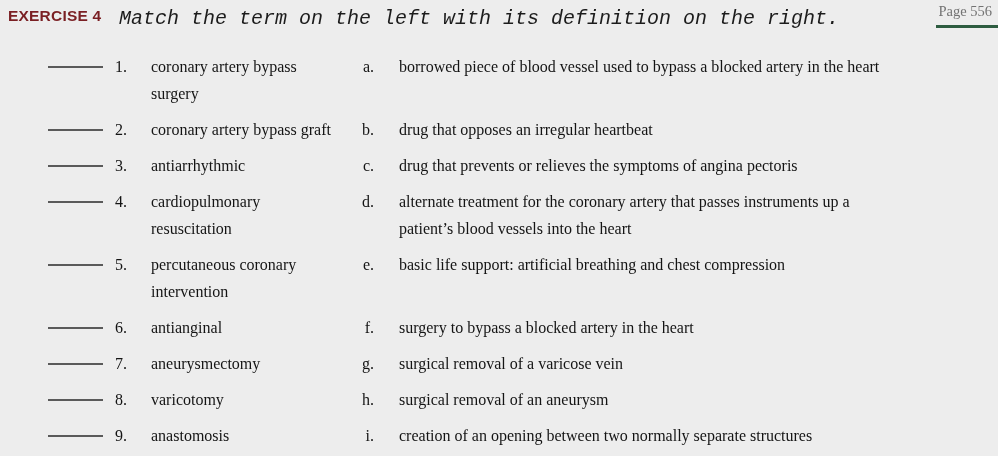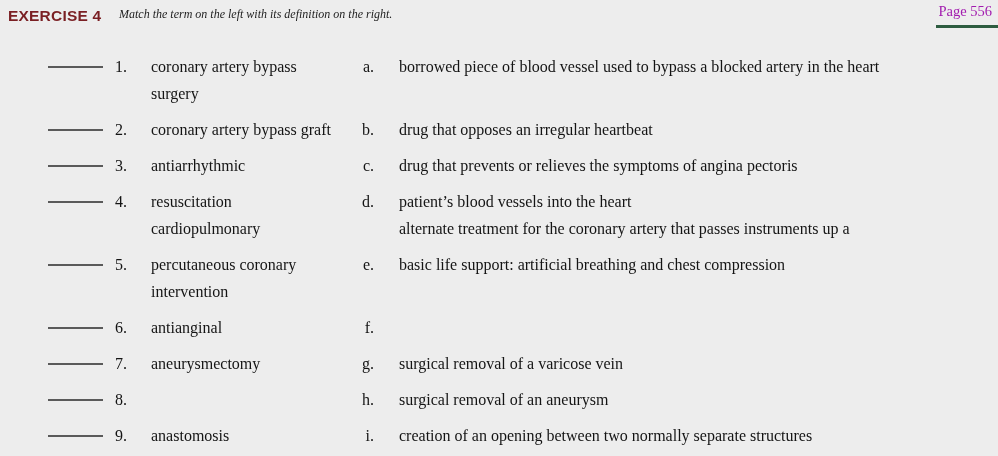--- a/index.html
+++ b/index.html
@@ -22,27 +22,27 @@
   
   .header { position: relative; height: 53px; }
   .exercise-label {
     position: absolute; left: 8px; top: 7px;
     font-family: "Liberation Sans", sans-serif;
     font-weight: 700; font-size: 15.5px; letter-spacing: 0.2px;
     color: var(--accent-maroon);
   }
   .instruction {
     position: absolute; left: 119px; top: 7px;
-    font-family: Liberation Serif, serif;
-    font-style: italic; font-size: 12px; color: #1c1c1c;
+    font-family: Liberation Mono, monospace;
+    font-style: italic; font-size: 20px; color: #1c1c1c;
   }
   .page-ref {
     position: absolute; right: 6px; top: 3px;
     font-family: "Liberation Serif", serif;
-    font-size: 14.5px; color: #a21caf;
+    font-size: 14.5px; color: #737373;
   }
   .green-rule {
     position: absolute; right: 0; top: 25px;
     width: 62px; height: 3px;
     background: var(--accent-green);
   }
 
   
   .rows { padding: 0; }
   .match-row {
@@ -150,29 +150,29 @@
           <span></span>
         </span>
       </div>
     </div>
 
     <div class="match-row">
       <div class="cell-left">
         <span class="answer-blank"></span>
         <span class="term-number">4.</span>
         <span class="term-text">
+          <span>cardiopulmonary</span>
           <span>resuscitation</span>
-          <span>cardiopulmonary</span>
         </span>
       </div>
       <div class="cell-right">
         <span class="definition-letter">d.</span>
         <span class="definition-text">
+          <span>alternate treatment for the coronary artery that passes instruments up a</span>
           <span>patient’s blood vessels into the heart</span>
-          <span>alternate treatment for the coronary artery that passes instruments up a</span>
         </span>
       </div>
     </div>
 
     <div class="match-row">
       <div class="cell-left">
         <span class="answer-blank"></span>
         <span class="term-number">5.</span>
         <span class="term-text">
           <span>percutaneous coronary</span>
@@ -192,20 +192,24 @@
       <div class="cell-left">
         <span class="answer-blank"></span>
         <span class="term-number">6.</span>
         <span class="term-text">
           <span>antianginal</span>
           <span></span>
         </span>
       </div>
       <div class="cell-right">
         <span class="definition-letter">f.</span>
+        <span class="definition-text">
+          <span>surgery to bypass a blocked artery in the heart</span>
+          <span></span>
+        </span>
       </div>
     </div>
 
     <div class="match-row">
       <div class="cell-left">
         <span class="answer-blank"></span>
         <span class="term-number">7.</span>
         <span class="term-text">
           <span>aneurysmectomy</span>
           <span></span>
@@ -217,20 +221,24 @@
           <span>surgical removal of a varicose vein</span>
           <span></span>
         </span>
       </div>
     </div>
 
     <div class="match-row">
       <div class="cell-left">
         <span class="answer-blank"></span>
         <span class="term-number">8.</span>
+        <span class="term-text">
+          <span>varicotomy</span>
+          <span></span>
+        </span>
       </div>
       <div class="cell-right">
         <span class="definition-letter">h.</span>
         <span class="definition-text">
           <span>surgical removal of an aneurysm</span>
           <span></span>
         </span>
       </div>
     </div>
 

